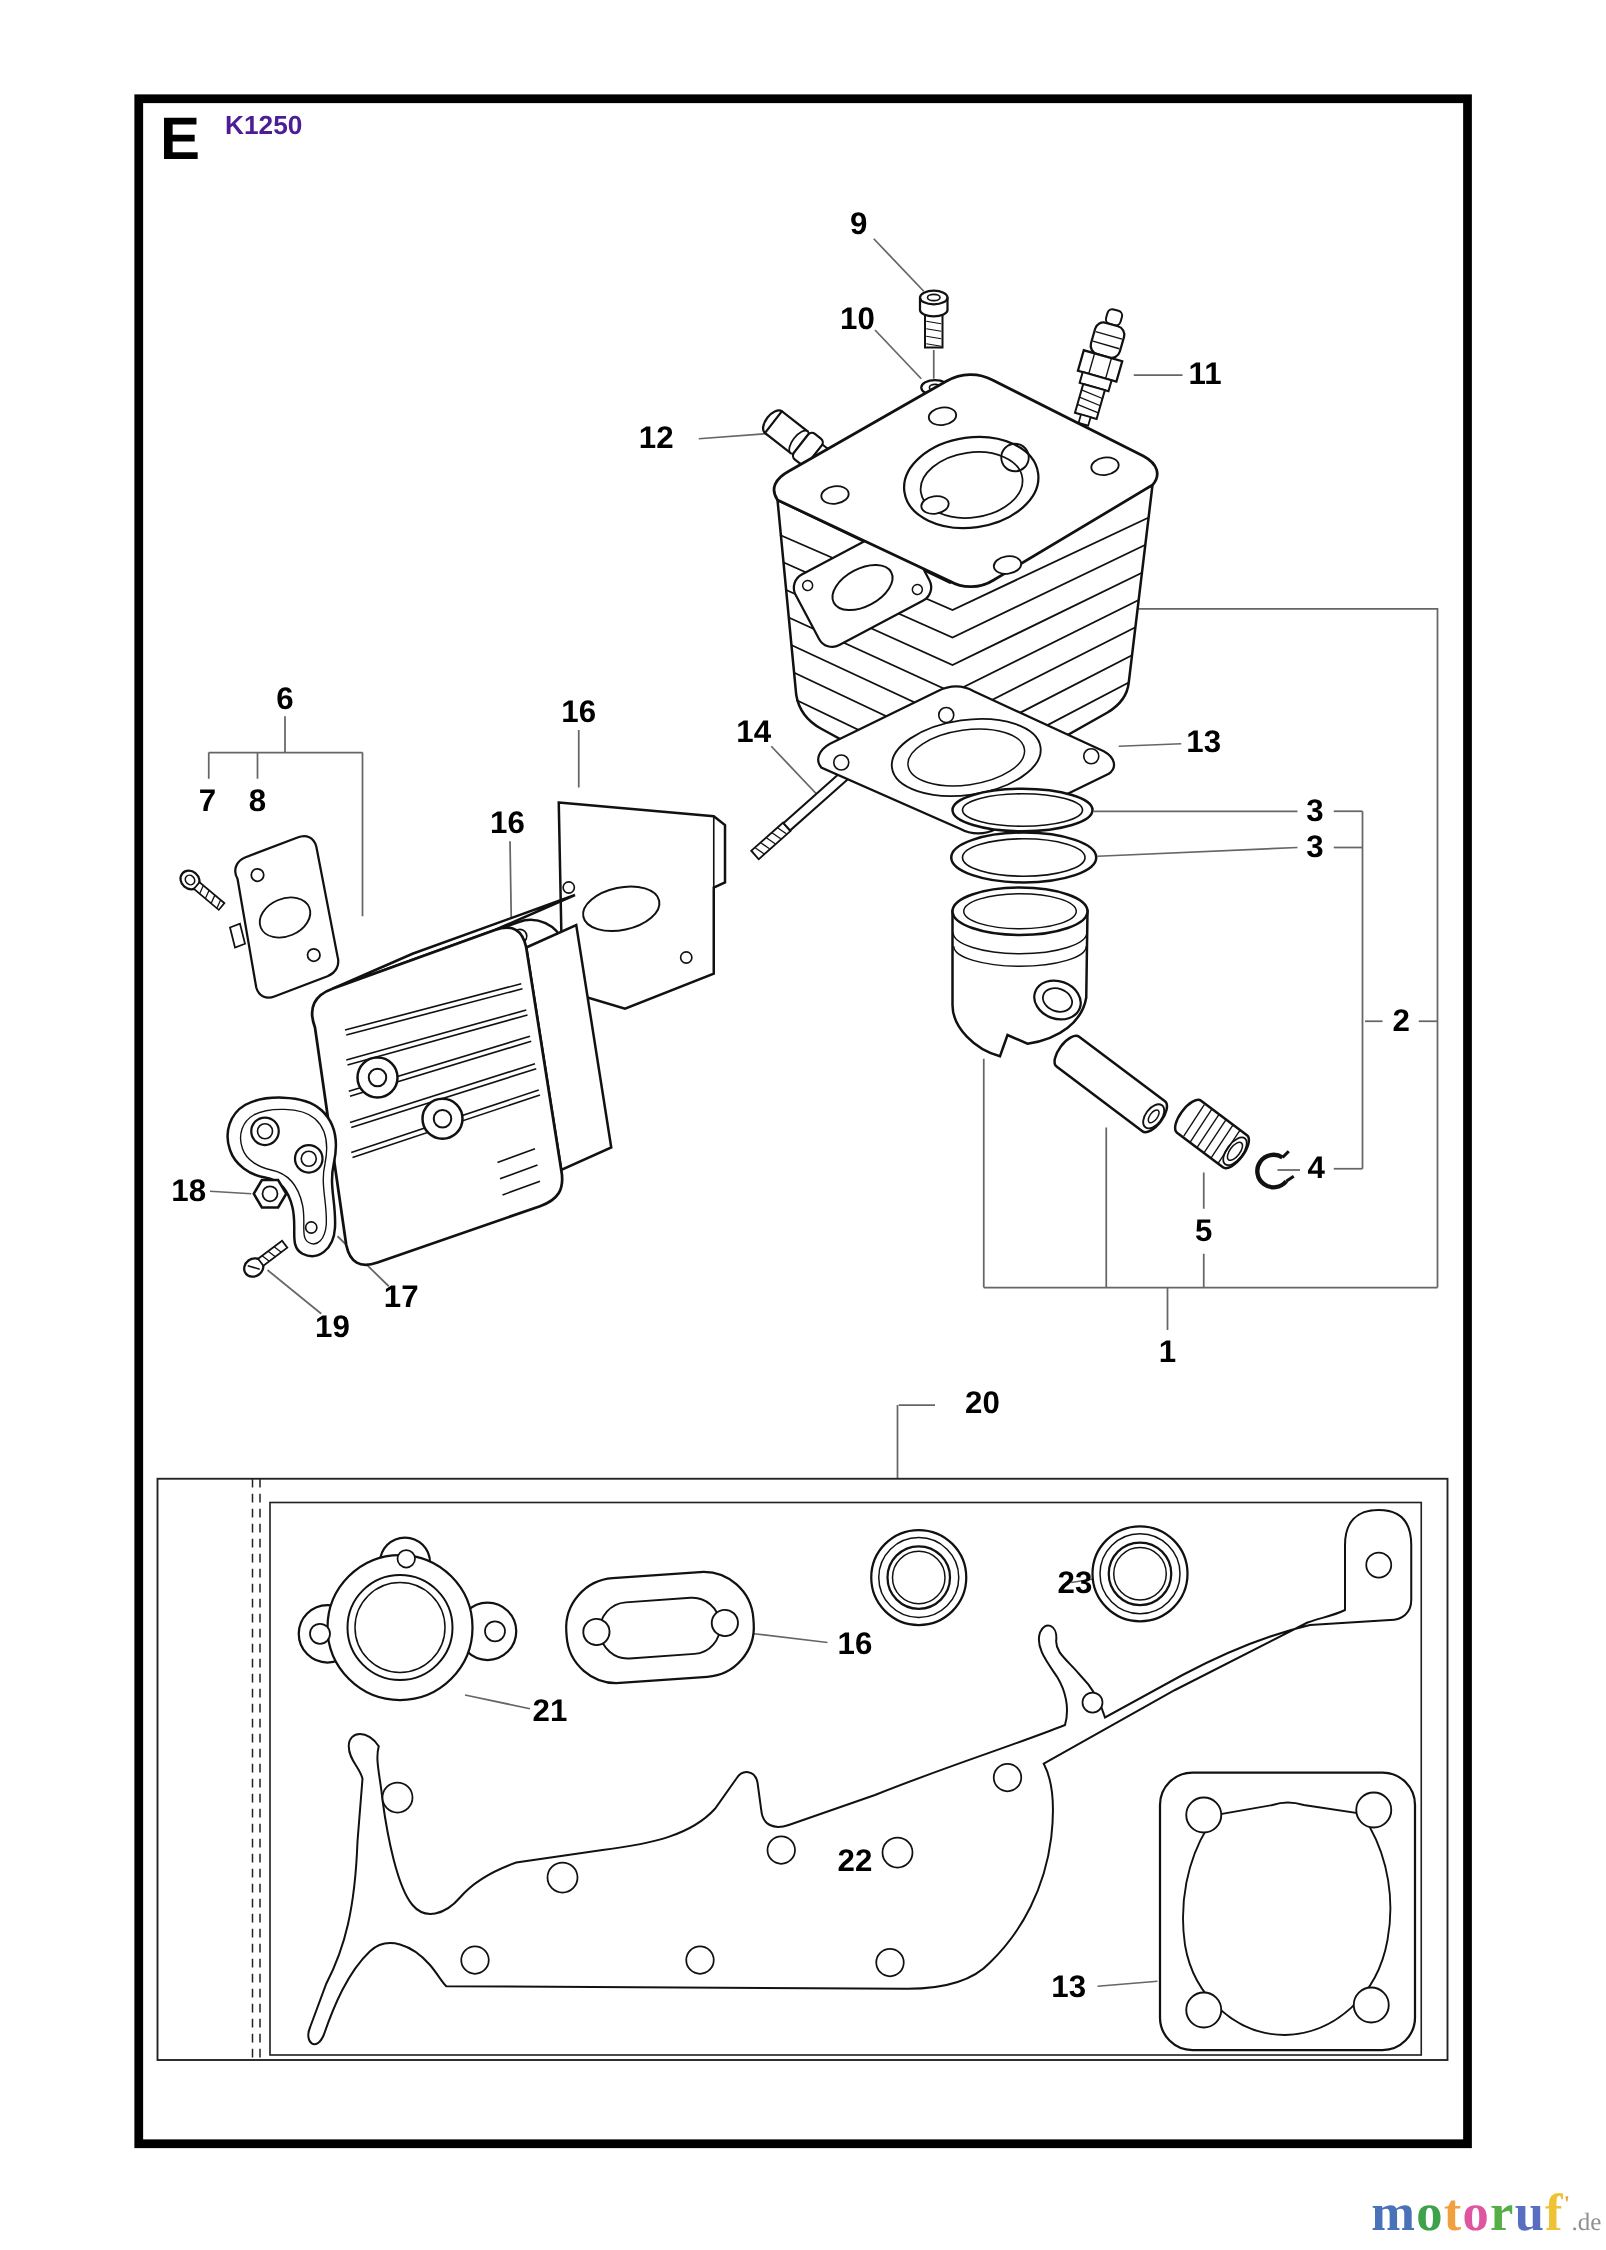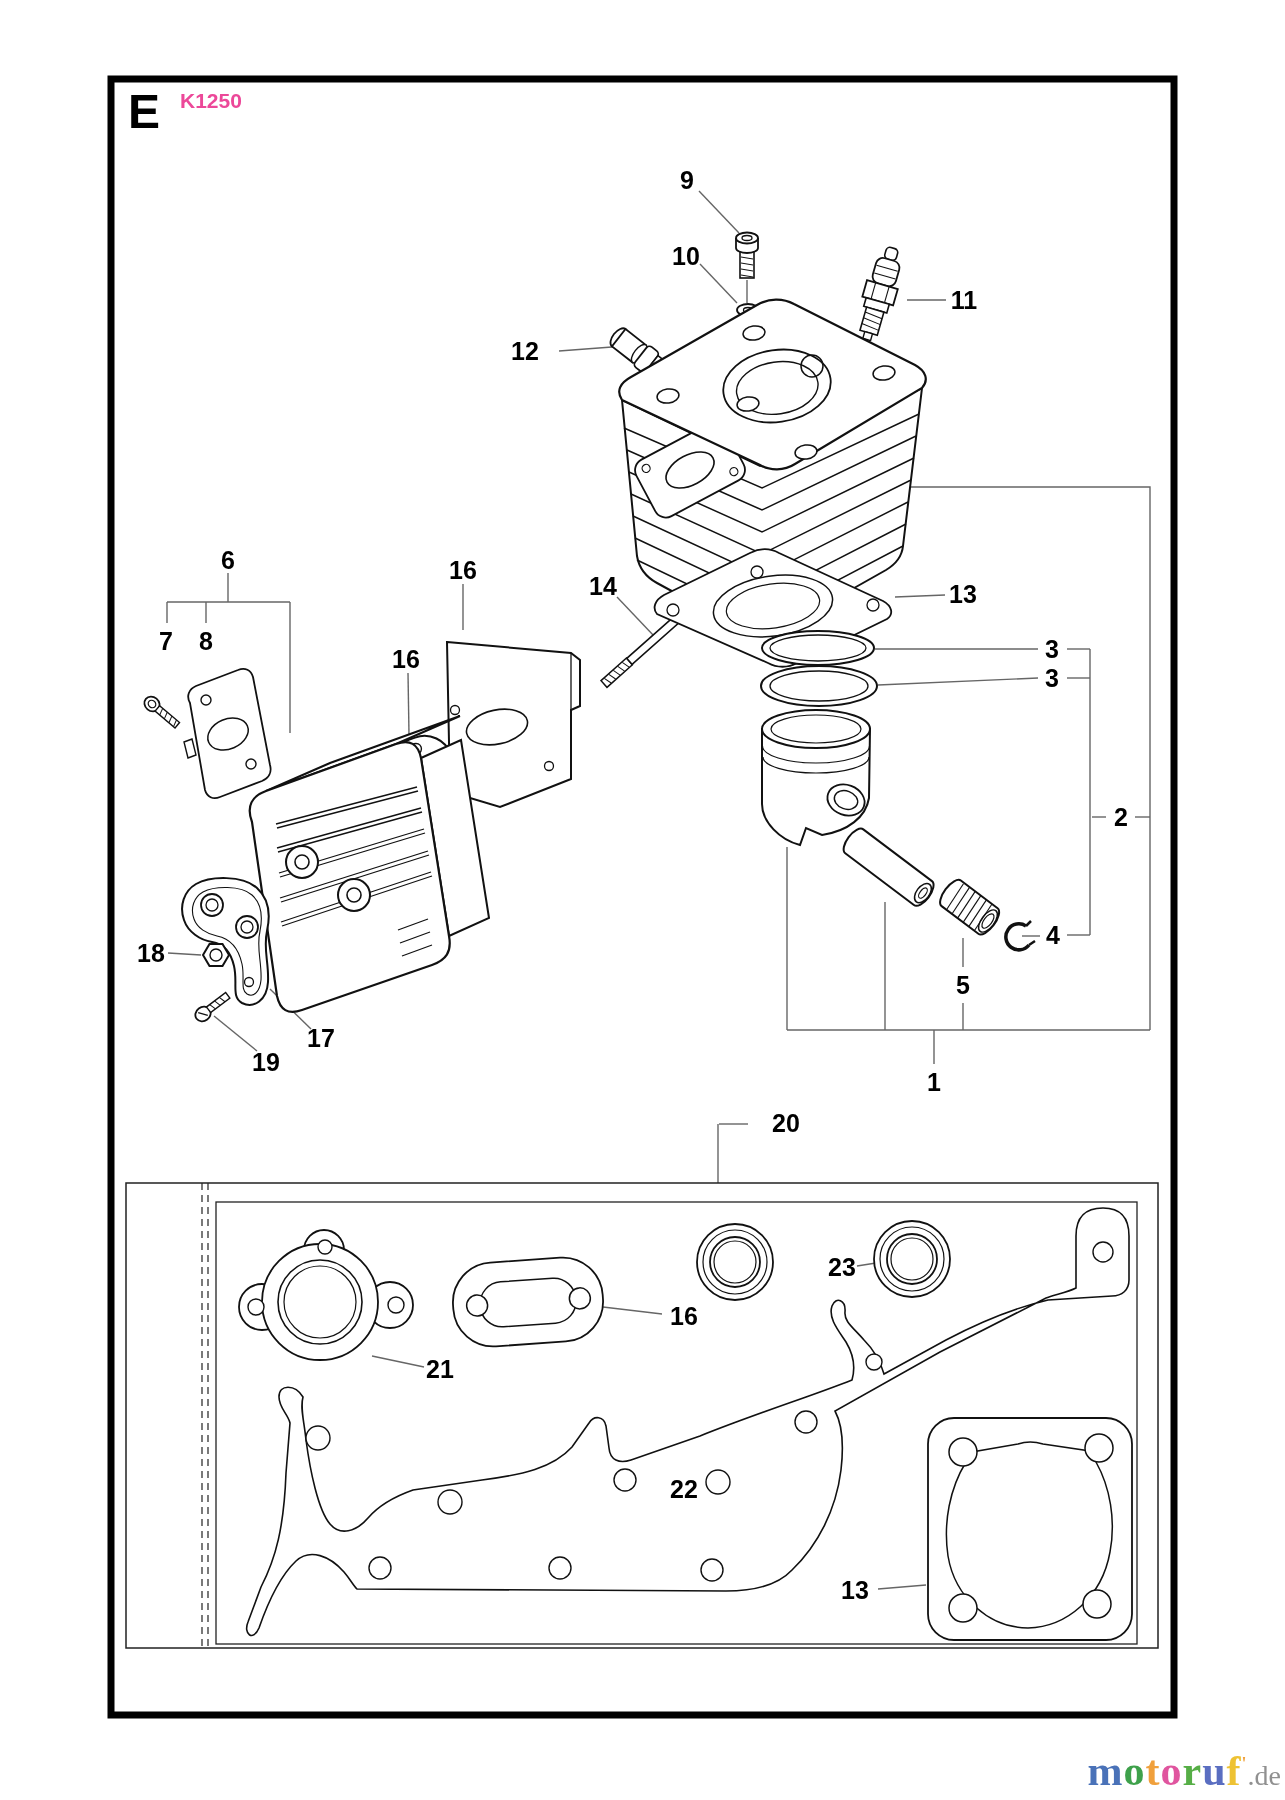--- a/index.html
+++ b/index.html
@@ -4,24 +4,24 @@
 <style>
   html,body{margin:0;padding:0;background:#fff;}
   .page{position:relative;width:1285px;height:1800px;background:#fff;overflow:hidden;
         font-family:"Liberation Sans",sans-serif;}
   .art{position:absolute;left:0;top:0;}
   .callout{position:absolute;transform:translate(-50%,-50%);font-weight:bold;
            font-size:25px;color:#000;white-space:nowrap;line-height:1;}
   .section-letter{position:absolute;left:128px;top:88px;font-weight:bold;font-size:48px;
                   line-height:1;color:#000;}
   .model-code{position:absolute;left:180px;top:90px;font-weight:bold;font-size:21px;
-              line-height:1;color:#ec4899;}
+              line-height:1;color:#4c1d95;}
   .logo{position:absolute;right:4px;top:1750px;font-family:"Liberation Serif",serif;
         font-weight:bold;font-size:42px;line-height:1;letter-spacing:1px;}
-  .logo .suffix{font-size:28px;font-weight:normal;letter-spacing:0;}
+  .logo .suffix{font-size:20px;font-weight:normal;letter-spacing:0;}
   .logo .tick{font-size:18px;vertical-align:super;}
 </style>
 </head>
 <body>
 
 <div class="page">
 
   <svg class="art" width="1285" height="1800" viewBox="0 0 1285 1800">
 
     <rect x="111" y="79" width="1063" height="1636" fill="none" stroke="#000" stroke-width="7"></rect>
@@ -428,20 +428,20 @@
       <div class="callout" style="left: 406px; top: 659px;">16</div>
       <div class="callout" style="left: 228px; top: 560px;">6</div>
       <div class="callout" style="left: 166px; top: 641px;">7</div>
       <div class="callout" style="left: 206px; top: 641px;">8</div>
       <div class="callout" style="left: 151px; top: 953px;">18</div>
       <div class="callout" style="left: 321px; top: 1038px;">17</div>
       <div class="callout" style="left: 266px; top: 1062px;">19</div>
       <div class="callout" style="left: 762px; top: 1123px; margin-left: 24px;">20</div>
       <div class="callout" style="left: 440px; top: 1369px;">21</div>
       <div class="callout" style="left: 684px; top: 1316px;">16</div>
-      <div class="callout" style="left: 842px; top: 1267px;">23</div>
+      <div class="callout" style="left: 860px; top: 1267px;">23</div>
       <div class="callout" style="left: 684px; top: 1489px;">22</div>
       <div class="callout" style="left: 855px; top: 1590px;">13</div>
     </div>
 
   <div class="logo"><span id="logo-letters"><span style="color: rgb(74, 114, 184);">m</span><span style="color: rgb(62, 161, 75);">o</span><span style="color: rgb(240, 160, 60);">t</span><span style="color: rgb(224, 85, 159);">o</span><span style="color: rgb(86, 174, 70);">r</span><span style="color: rgb(90, 110, 193);">u</span><span style="color: rgb(238, 194, 51);">f</span></span><span class="tick" id="logo-tick" style="color: rgb(240, 160, 60);">'</span><span class="suffix" id="logo-suffix" style="color: rgb(144, 144, 144);">.de</span></div>
 
 </div>
 
 </body></html>

